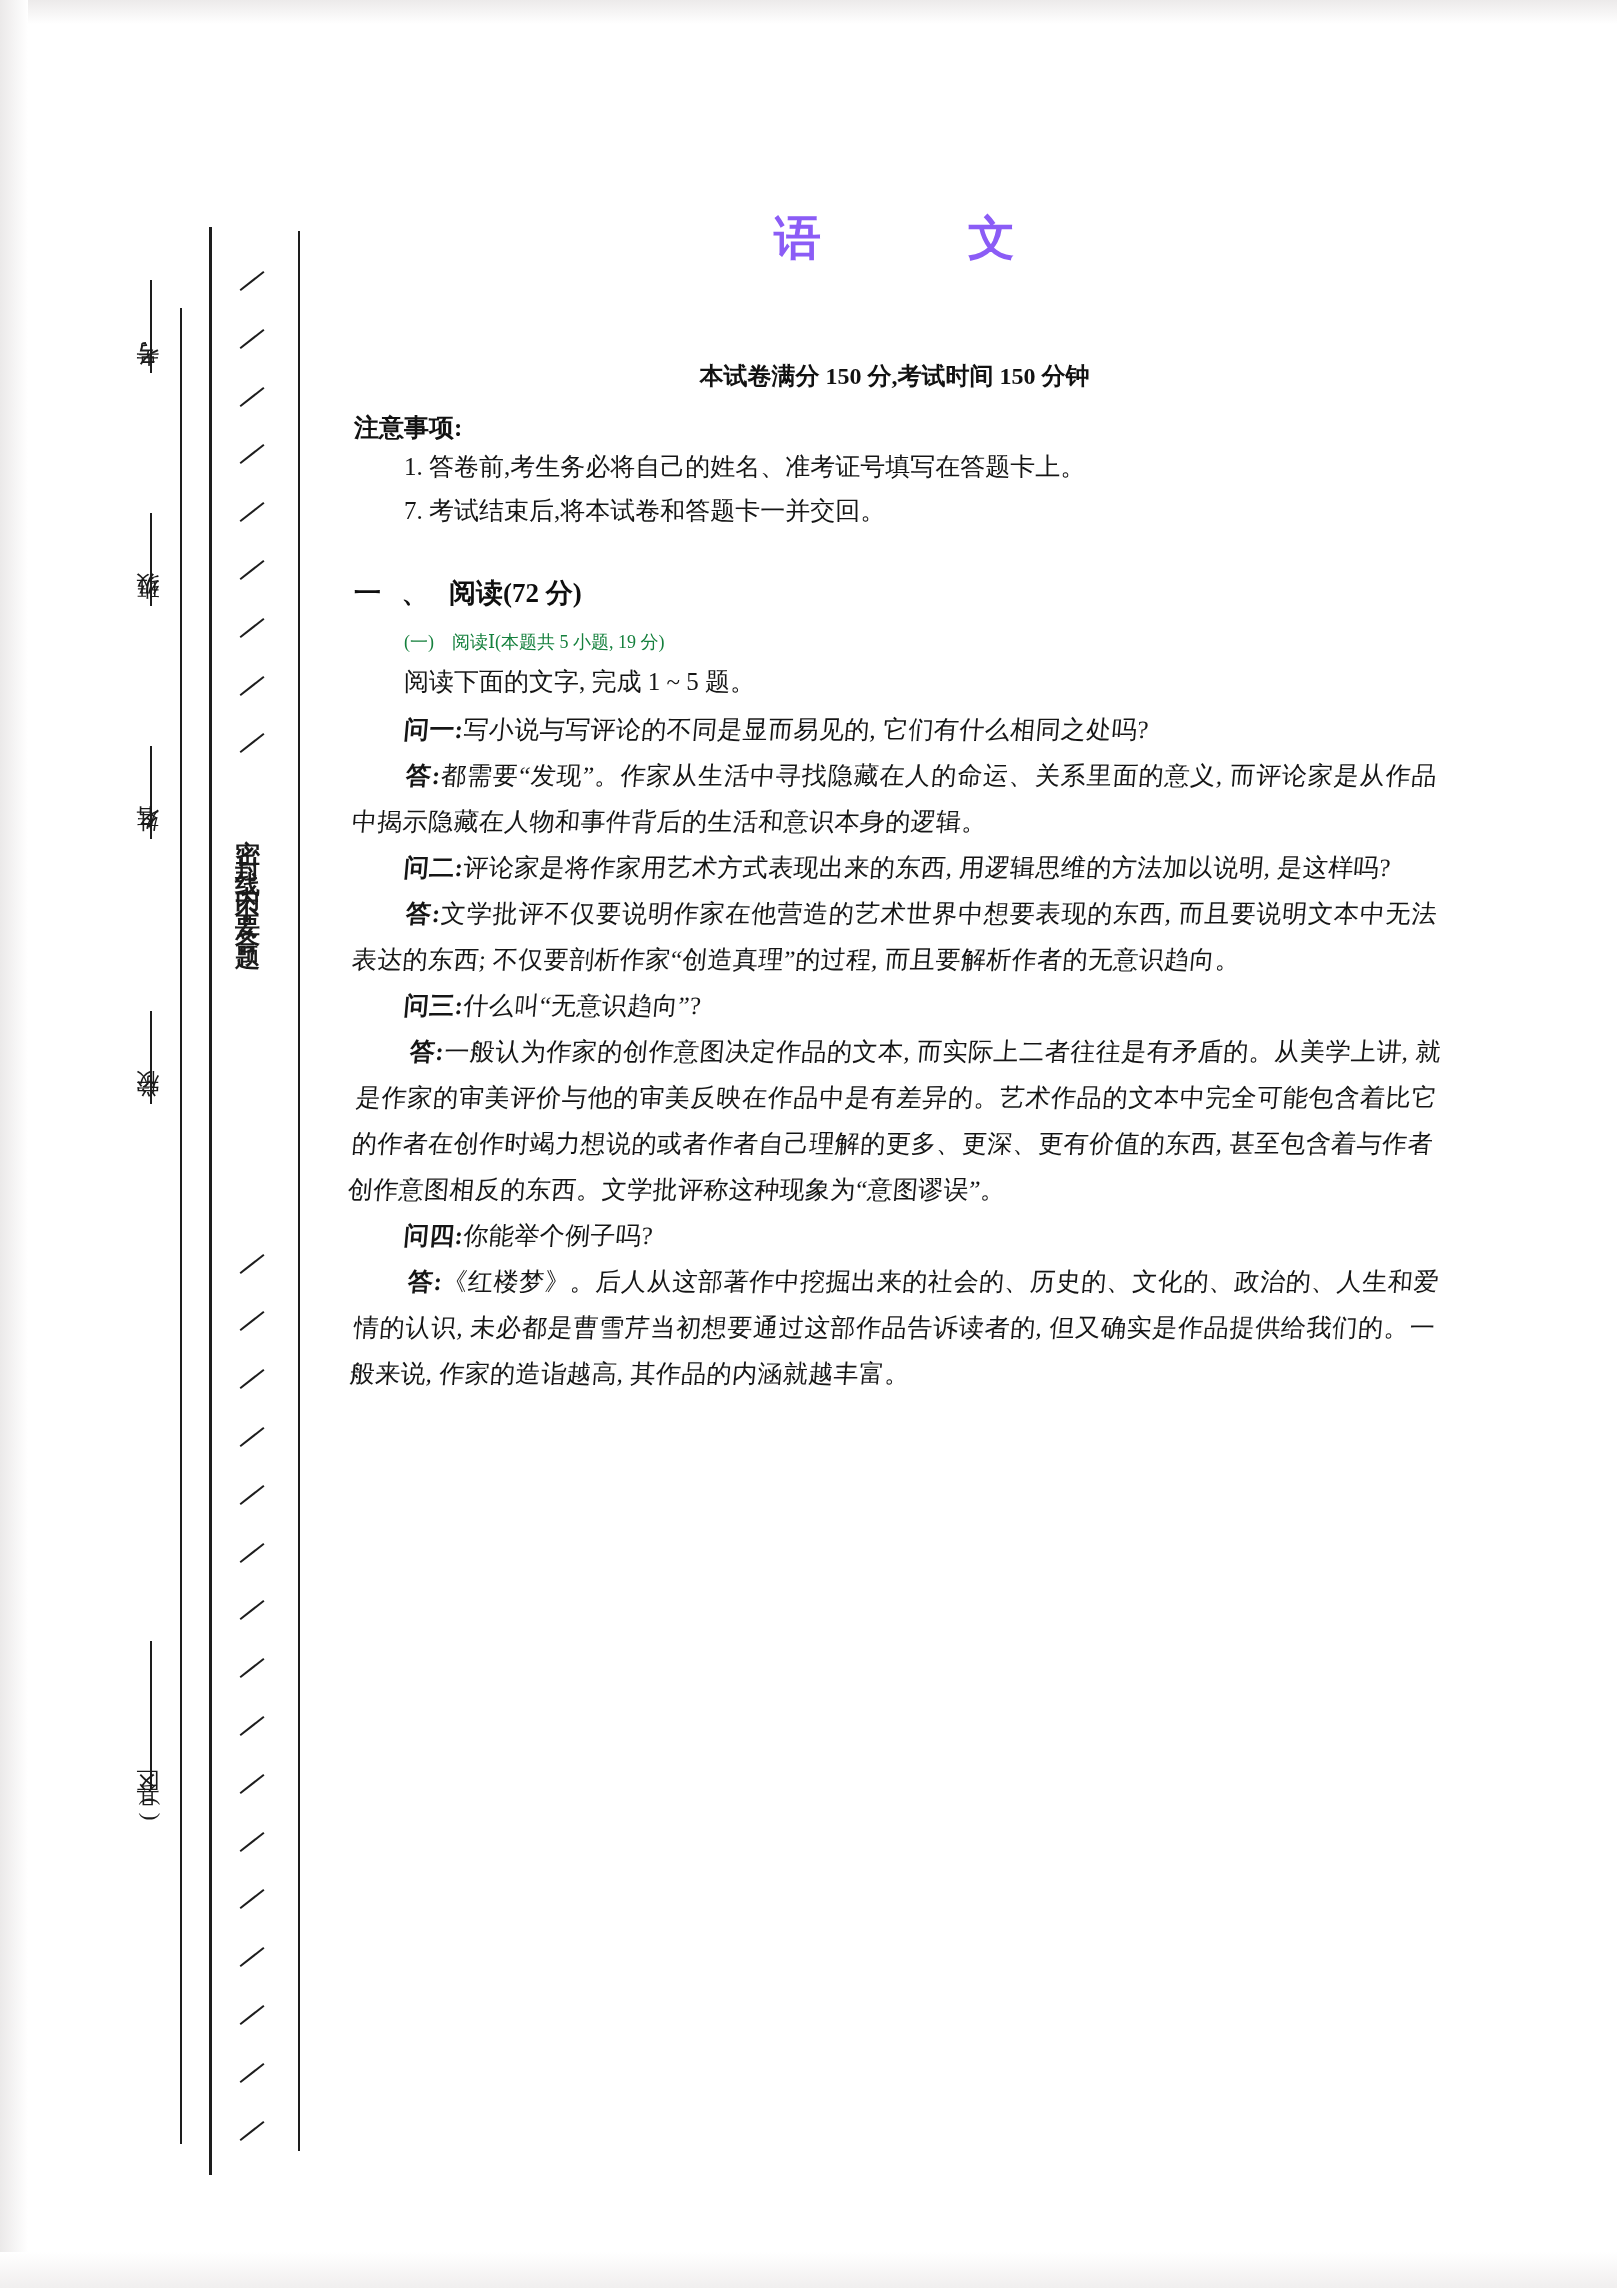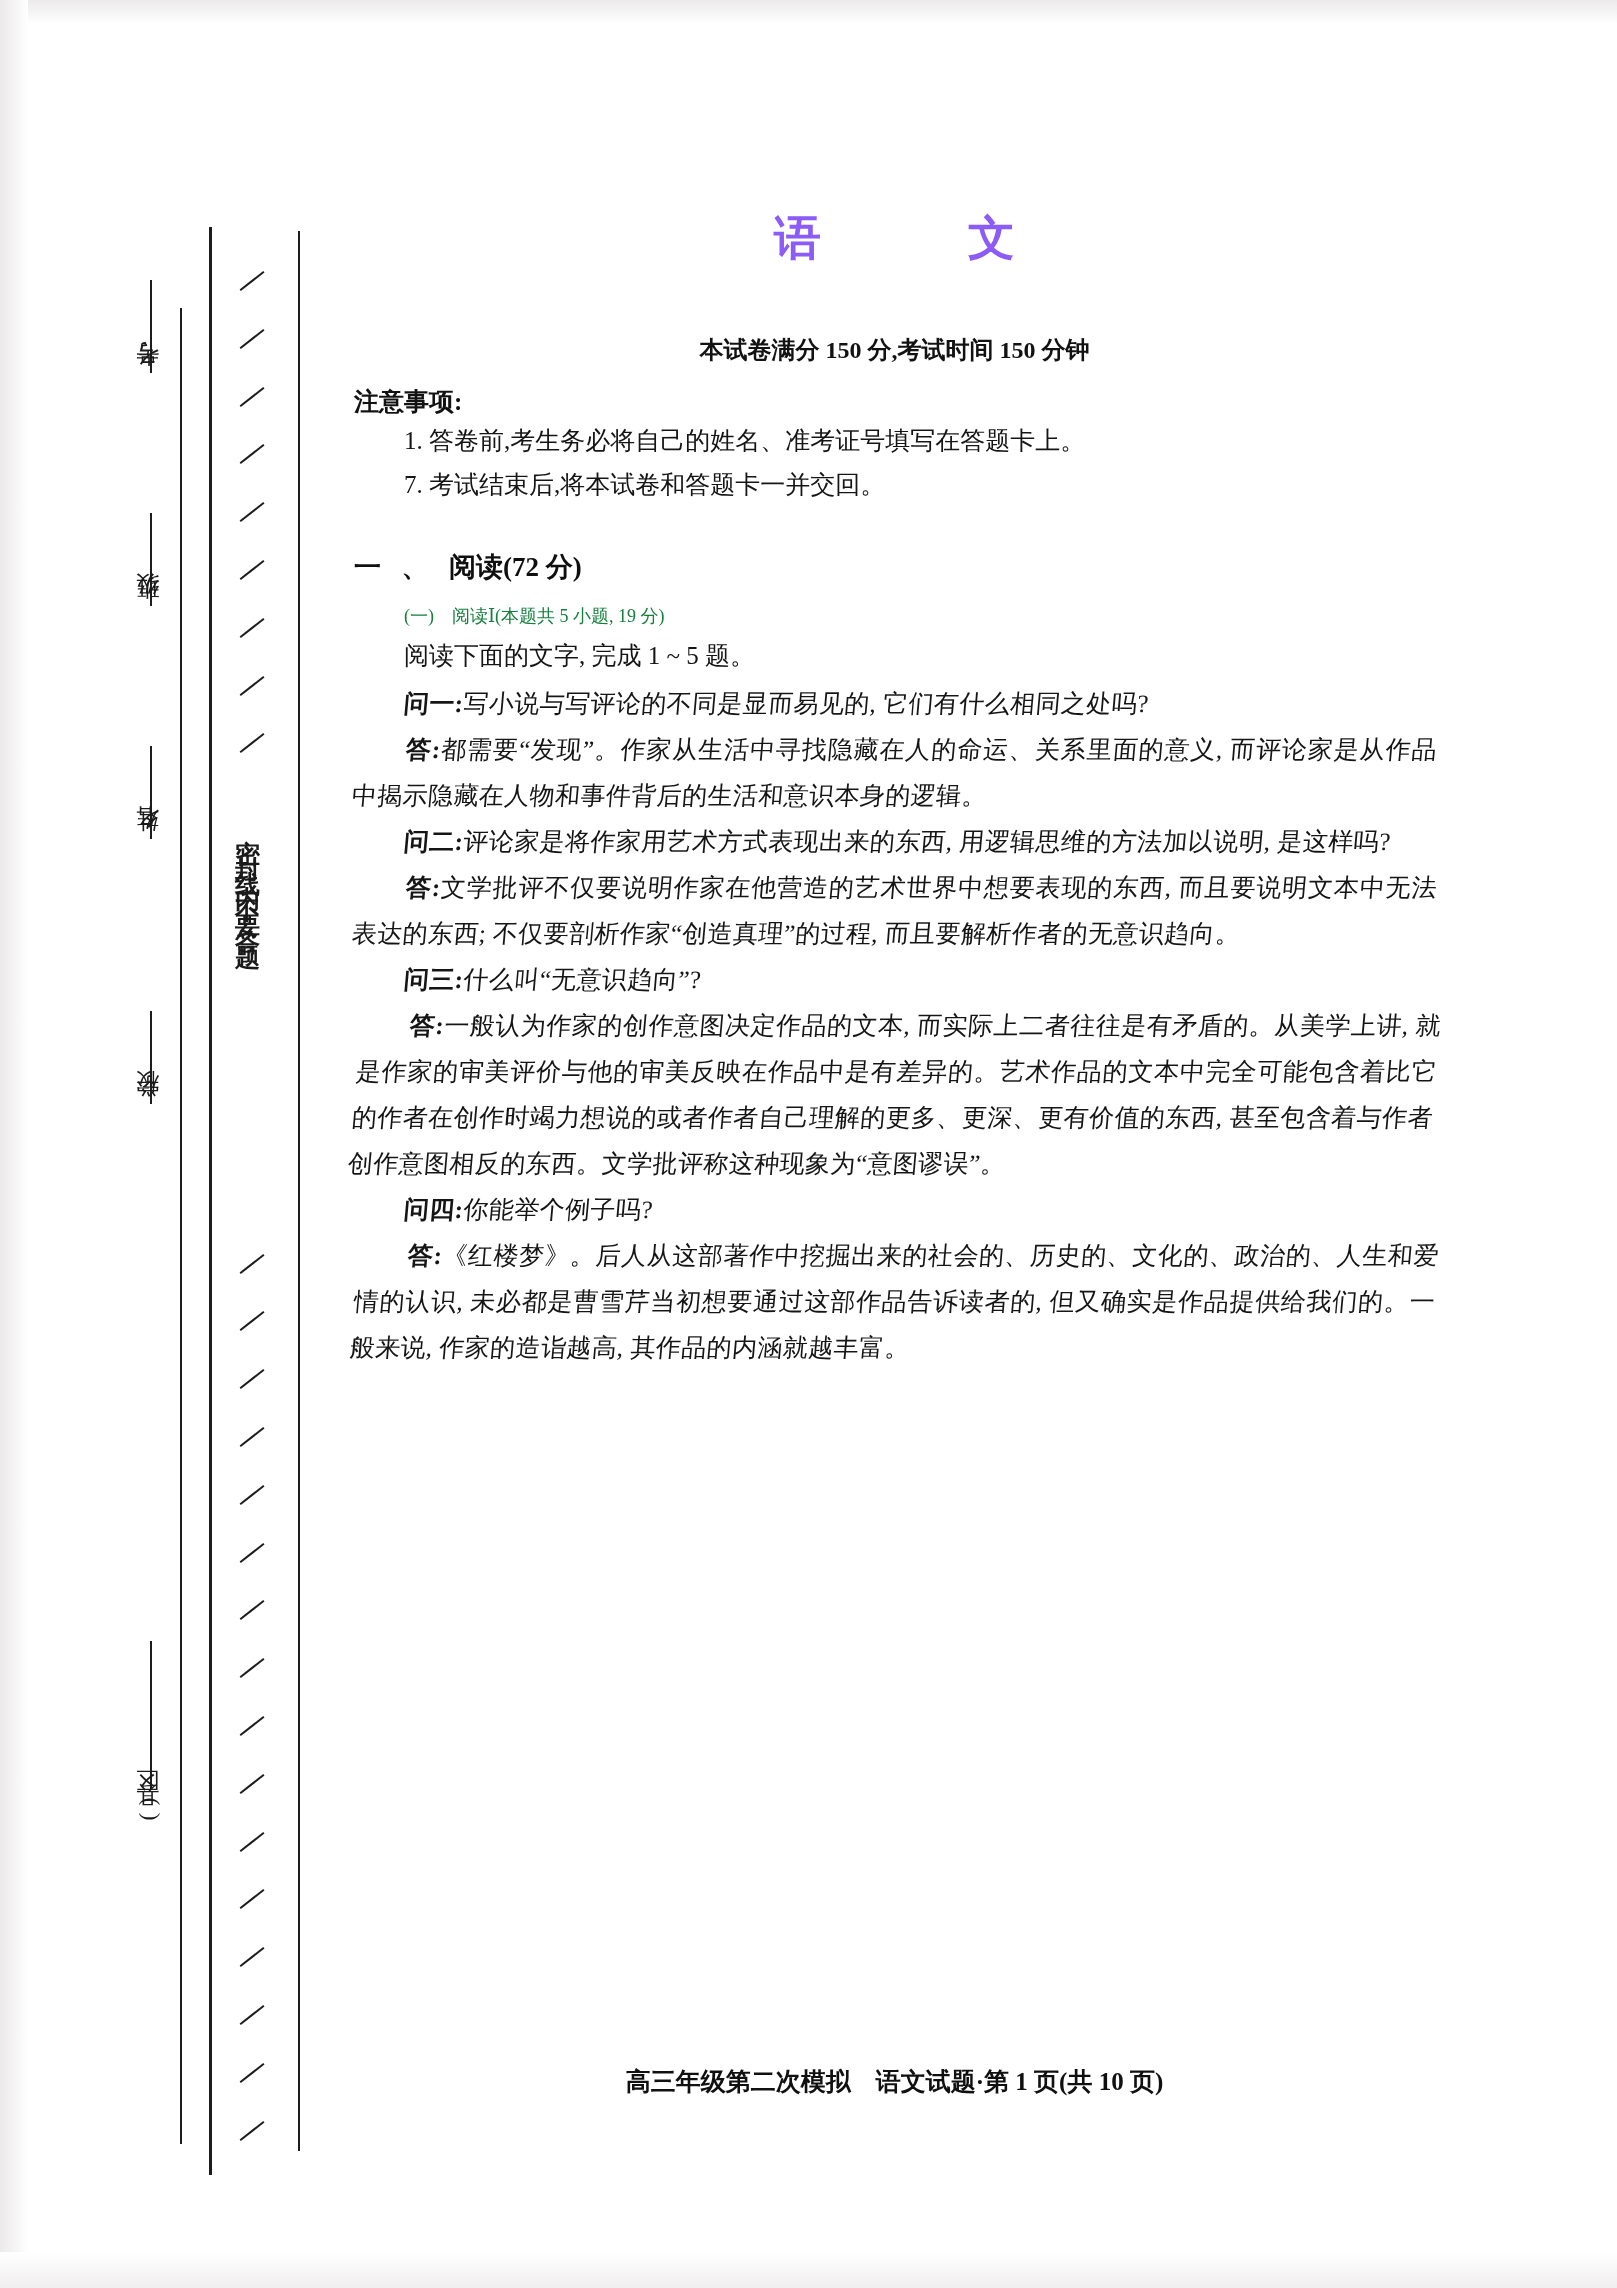--- a/index.html
+++ b/index.html
@@ -131,21 +131,21 @@
     text-indent: 50px;
     margin: 67px 0 0 0;
     color: #8b5cf6;
   }
 
   .exam-meta {
     text-align: center;
     font-family: "Liberation Serif", "DejaVu Serif", serif;
     font-weight: 700;
     font-size: 24px;
-    margin: 64px 0 0 0;
+    margin: 90px 0 0 0;
     color: #121212;
   }
 
   .notice-head {
     font-family: "Liberation Serif", "DejaVu Serif", serif;
     font-weight: 700;
     font-size: 25px;
     margin: 18.6px 0 0 0;
     color: #121212;
   }
@@ -308,16 +308,15 @@
         <p class="qa-line"><b>问二:</b><span>评论家是将作家用艺术方式表现出来的东西, 用逻辑思维的方法加以说明, 是这样吗?</span></p>
         <p class="qa-line"><b>答:</b><span>文学批评不仅要说明作家在他营造的艺术世界中想要表现的东西, 而且要说明文本中无法表达的东西; 不仅要剖析作家“创造真理”的过程, 而且要解析作者的无意识趋向。</span></p>
         <p class="qa-line"><b>问三:</b><span>什么叫“无意识趋向”?</span></p>
         <p class="qa-line"><b>答:</b><span>一般认为作家的创作意图决定作品的文本, 而实际上二者往往是有矛盾的。从美学上讲, 就是作家的审美评价与他的审美反映在作品中是有差异的。艺术作品的文本中完全可能包含着比它的作者在创作时竭力想说的或者作者自己理解的更多、更深、更有价值的东西, 甚至包含着与作者创作意图相反的东西。文学批评称这种现象为“意图谬误”。</span></p>
         <p class="qa-line"><b>问四:</b><span>你能举个例子吗?</span></p>
         <p class="qa-line"><b>答:</b><span>《红楼梦》。后人从这部著作中挖掘出来的社会的、历史的、文化的、政治的、人生和爱情的认识, 未必都是曹雪芹当初想要通过这部作品告诉读者的, 但又确实是作品提供给我们的。一般来说, 作家的造诣越高, 其作品的内涵就越丰富。</span></p>
       </div>
 
   </div>
 
-  <div class="footer">高三年级第二次模拟　语文试题·第 1 页(共 10 页)</div>
 
 </div>
 
 
 </body></html>

